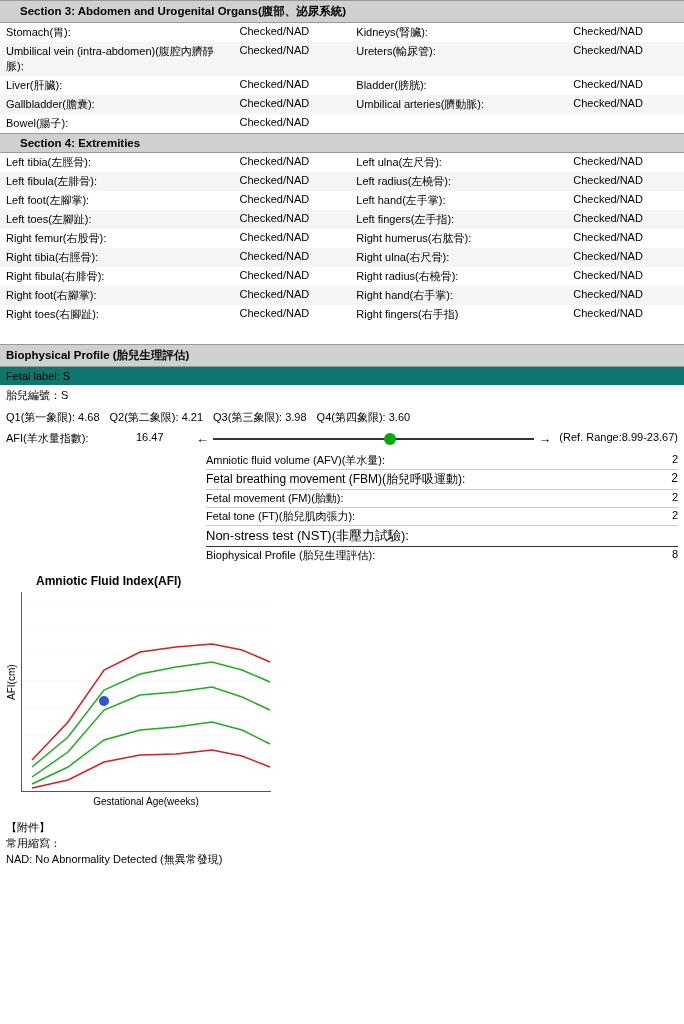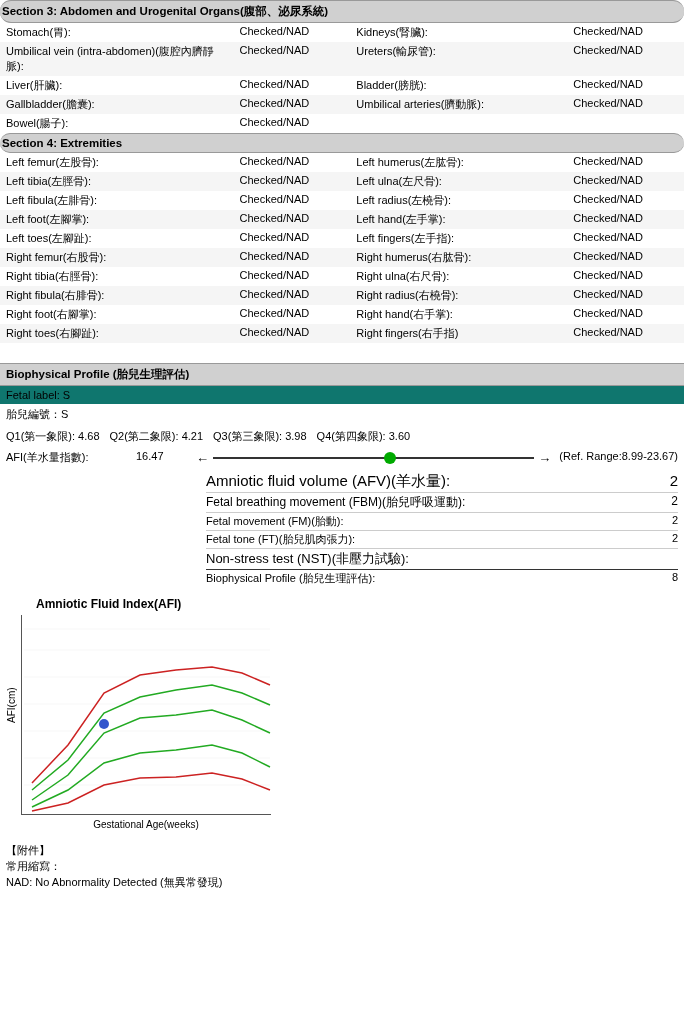--- a/index.html
+++ b/index.html
@@ -6,25 +6,24 @@
     body {
       font-family: Arial, sans-serif;
       font-size: 11px;
       background: #fff;
       color: #000;
       width: 684px;
     }
     .section-header {
       background: #d0d0d0;
       font-weight: bold;
-      padding: 3px 2px;
+      padding: 3px 20px;
       border-top: 1px solid #999;
       border-bottom: 1px solid #999;
       font-size: 11.5px;
-      border-radius: 11px;
     }
     .data-table {
       width: 100%;
       border-collapse: collapse;
     }
     .data-table td {
       padding: 2px 6px;
       vertical-align: top;
       font-size: 11px;
     }
@@ -166,26 +165,20 @@
       <td class="label-col2"></td>
       <td class="value-col2"></td>
     </tr>
     </tbody>
 </table>
 
 <div class="section-header">Section 4: Extremities</div>
 
 <table class="data-table">
   <tbody id="extremities-rows">
-      <tr>
-      <td class="label-col">Left femur(左股骨):</td>
-      <td class="value-col">Checked/NAD</td>
-      <td class="label-col2">Left humerus(左肱骨):</td>
-      <td class="value-col2">Checked/NAD</td>
-    </tr>
       <tr>
       <td class="label-col">Left tibia(左脛骨):</td>
       <td class="value-col">Checked/NAD</td>
       <td class="label-col2">Left ulna(左尺骨):</td>
       <td class="value-col2">Checked/NAD</td>
     </tr>
       <tr>
       <td class="label-col">Left fibula(左腓骨):</td>
       <td class="value-col">Checked/NAD</td>
       <td class="label-col2">Left radius(左橈骨):</td>
@@ -257,21 +250,21 @@
         <span class="slider-dot"></span>
       </span>
       <span class="slider-arrow-right">→</span>
     </span>
     <span class="ref-range">(Ref. Range:8.99-23.67)</span>
   </div>
 
   <div class="bio-results">
     <div class="bio-results-left"></div>
     <div class="bio-results-right" id="bio-results-right">
-        <div style="display: flex; justify-content: space-between; padding: 1px 0px; font-size: 15px; border-bottom: 1px solid rgb(204, 204, 204);">
+        <div style="display: flex; justify-content: space-between; padding: 1px 0px; font-size: 11px; border-bottom: 1px solid rgb(204, 204, 204);">
       <span style="flex:1;">Amniotic fluid volume (AFV)(羊水量):</span>
       <span style="width:30px;text-align:right;">2</span>
     </div>
         <div style="display: flex; justify-content: flex-start; padding: 1px 0px; font-size: 12px; border-bottom: 1px solid rgb(204, 204, 204);">
       <span style="flex:1;">Fetal breathing movement (FBM)(胎兒呼吸運動):</span>
       <span style="width:30px;text-align:right;">2</span>
     </div>
         <div style="display: flex; justify-content: space-between; padding: 1px 0px; font-size: 11px; border-bottom: 1px solid rgb(204, 204, 204);">
       <span style="flex:1;">Fetal movement (FM)(胎動):</span>
       <span style="width:30px;text-align:right;">2</span>

